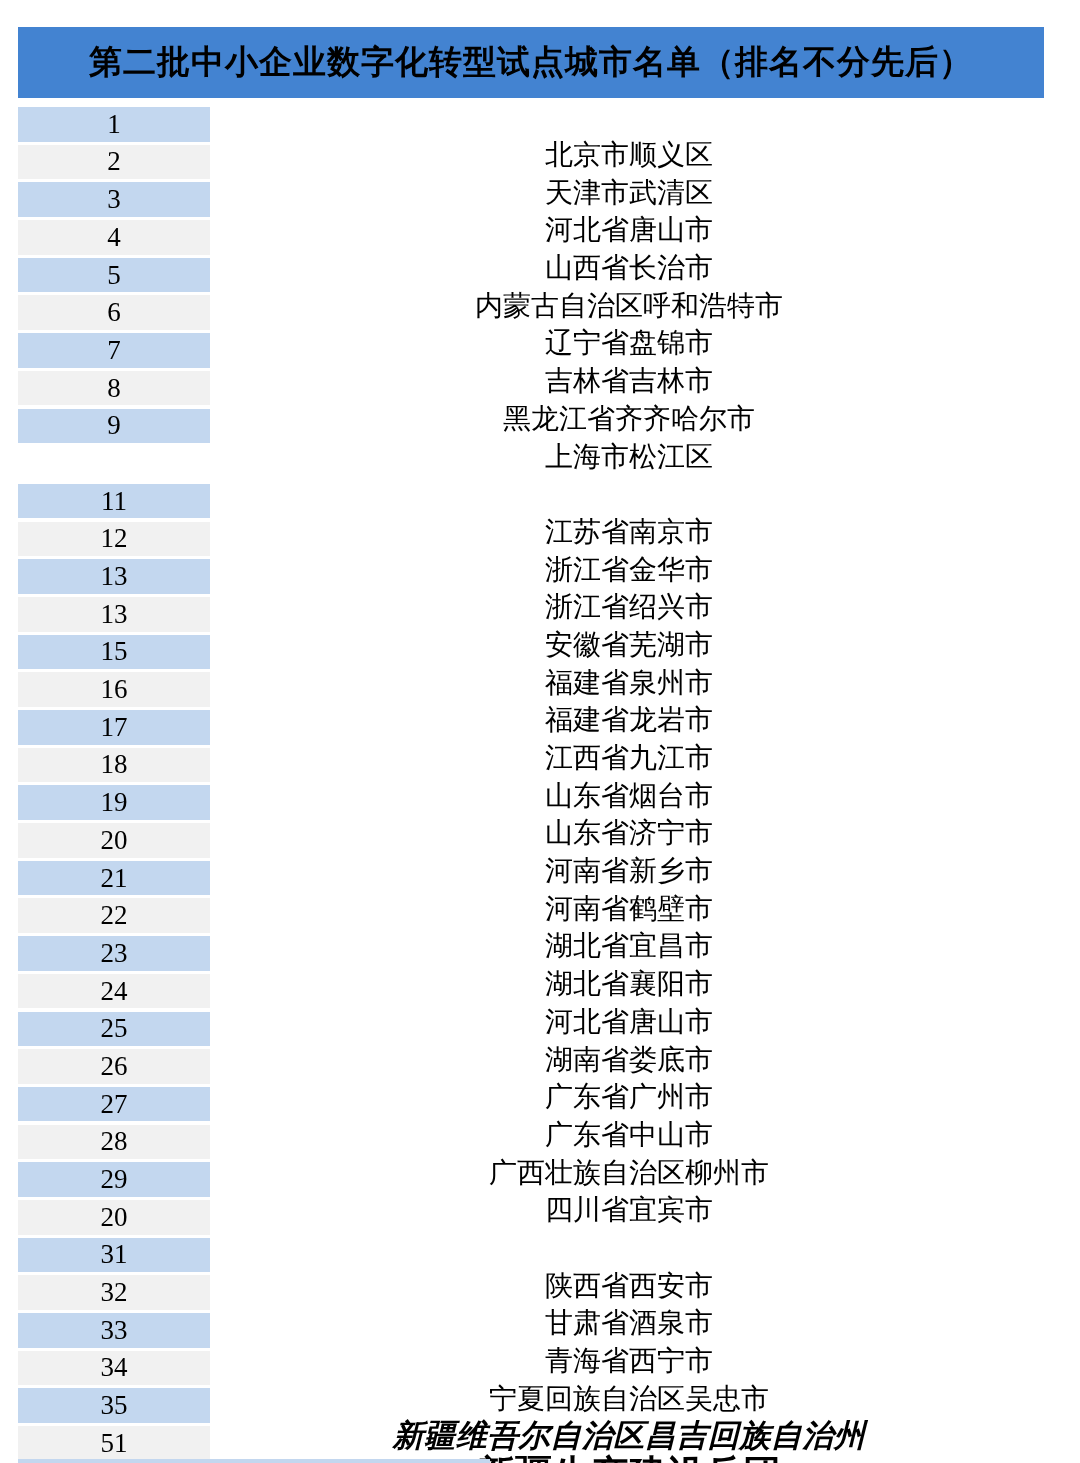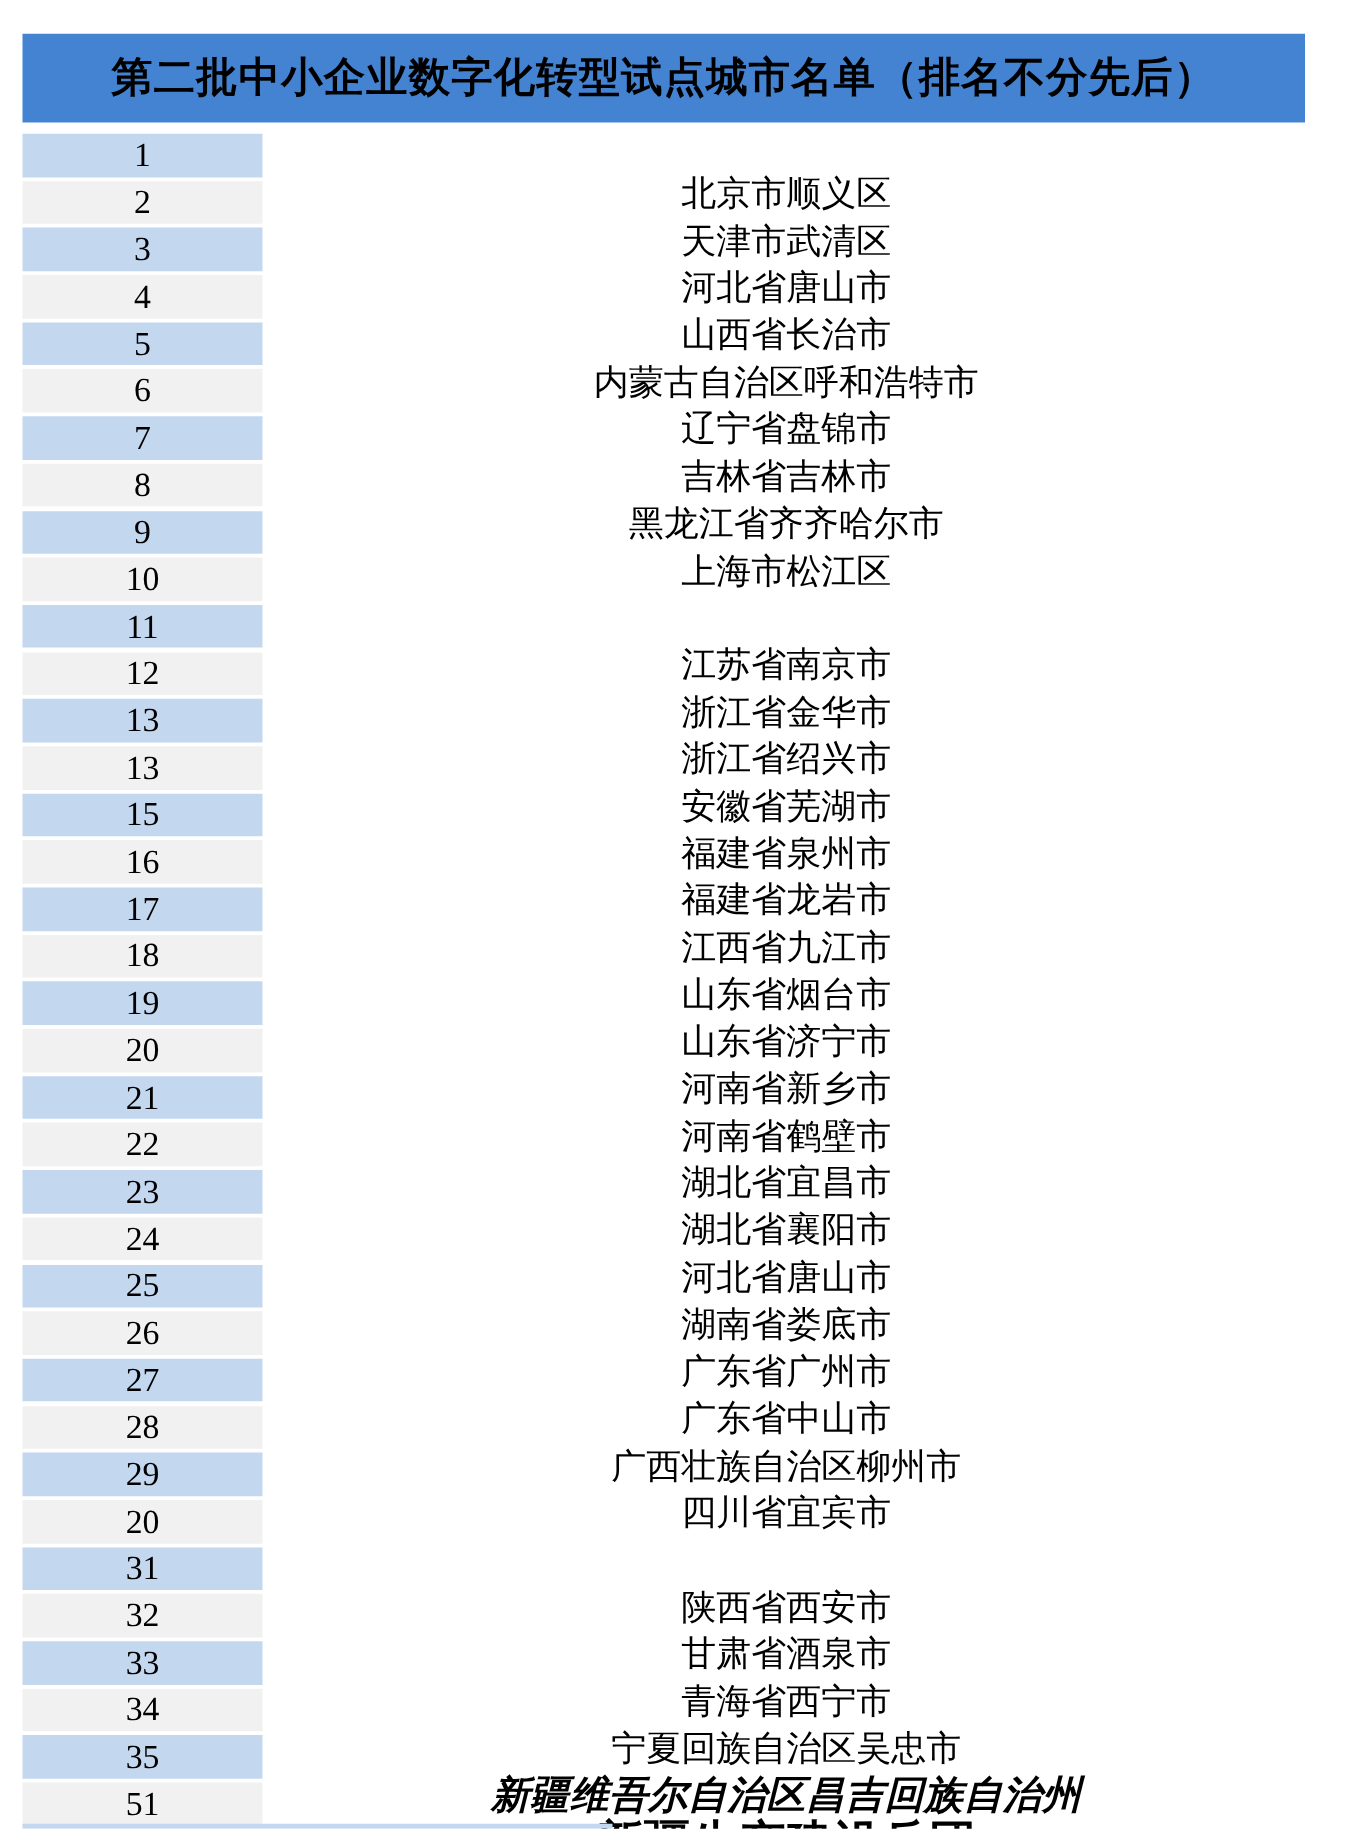--- a/index.html
+++ b/index.html
@@ -128,21 +128,20 @@
     <div class="cell cell-num">8</div>
     <div class="cell cell-city">黑龙江省齐齐哈尔市</div>
   </div>
 
   <div class="row alt-blue">
     <div class="cell cell-num">9</div>
     <div class="cell cell-city">上海市松江区</div>
   </div>
 
   <div class="row alt-gray">
-    <div class="cell cell-num">10</div>
   </div>
 
   <div class="row alt-blue">
     <div class="cell cell-num">11</div>
     <div class="cell cell-city">江苏省南京市</div>
   </div>
 
   <div class="row alt-gray">
     <div class="cell cell-num">12</div>
     <div class="cell cell-city">浙江省金华市</div>

